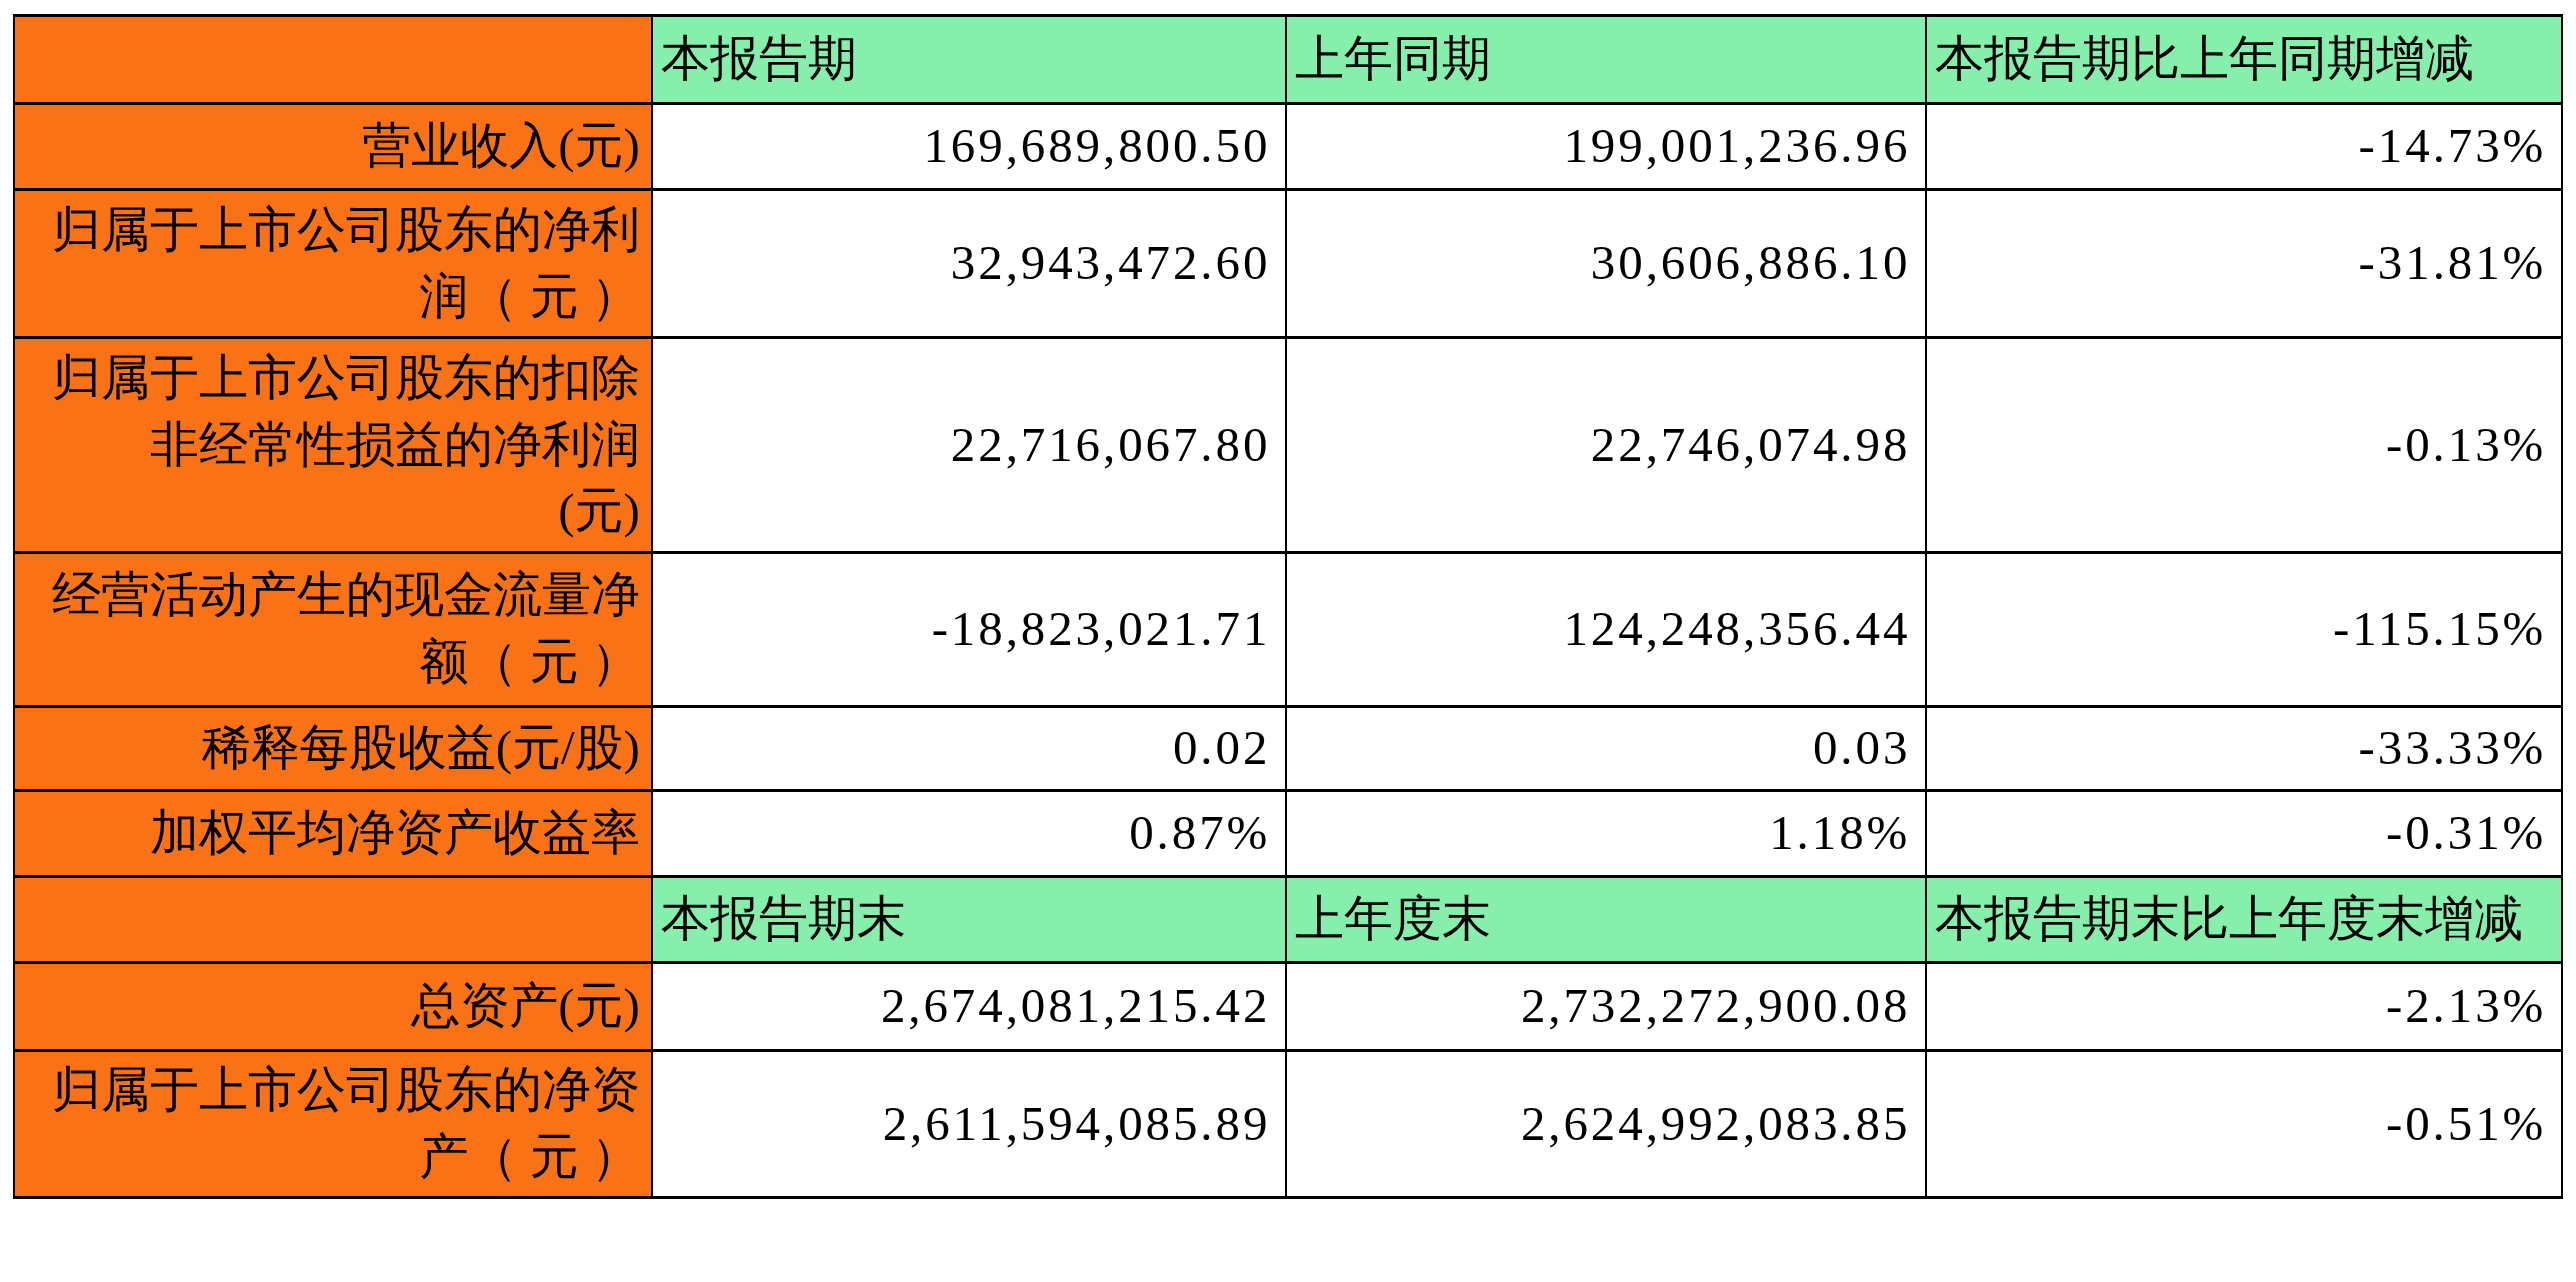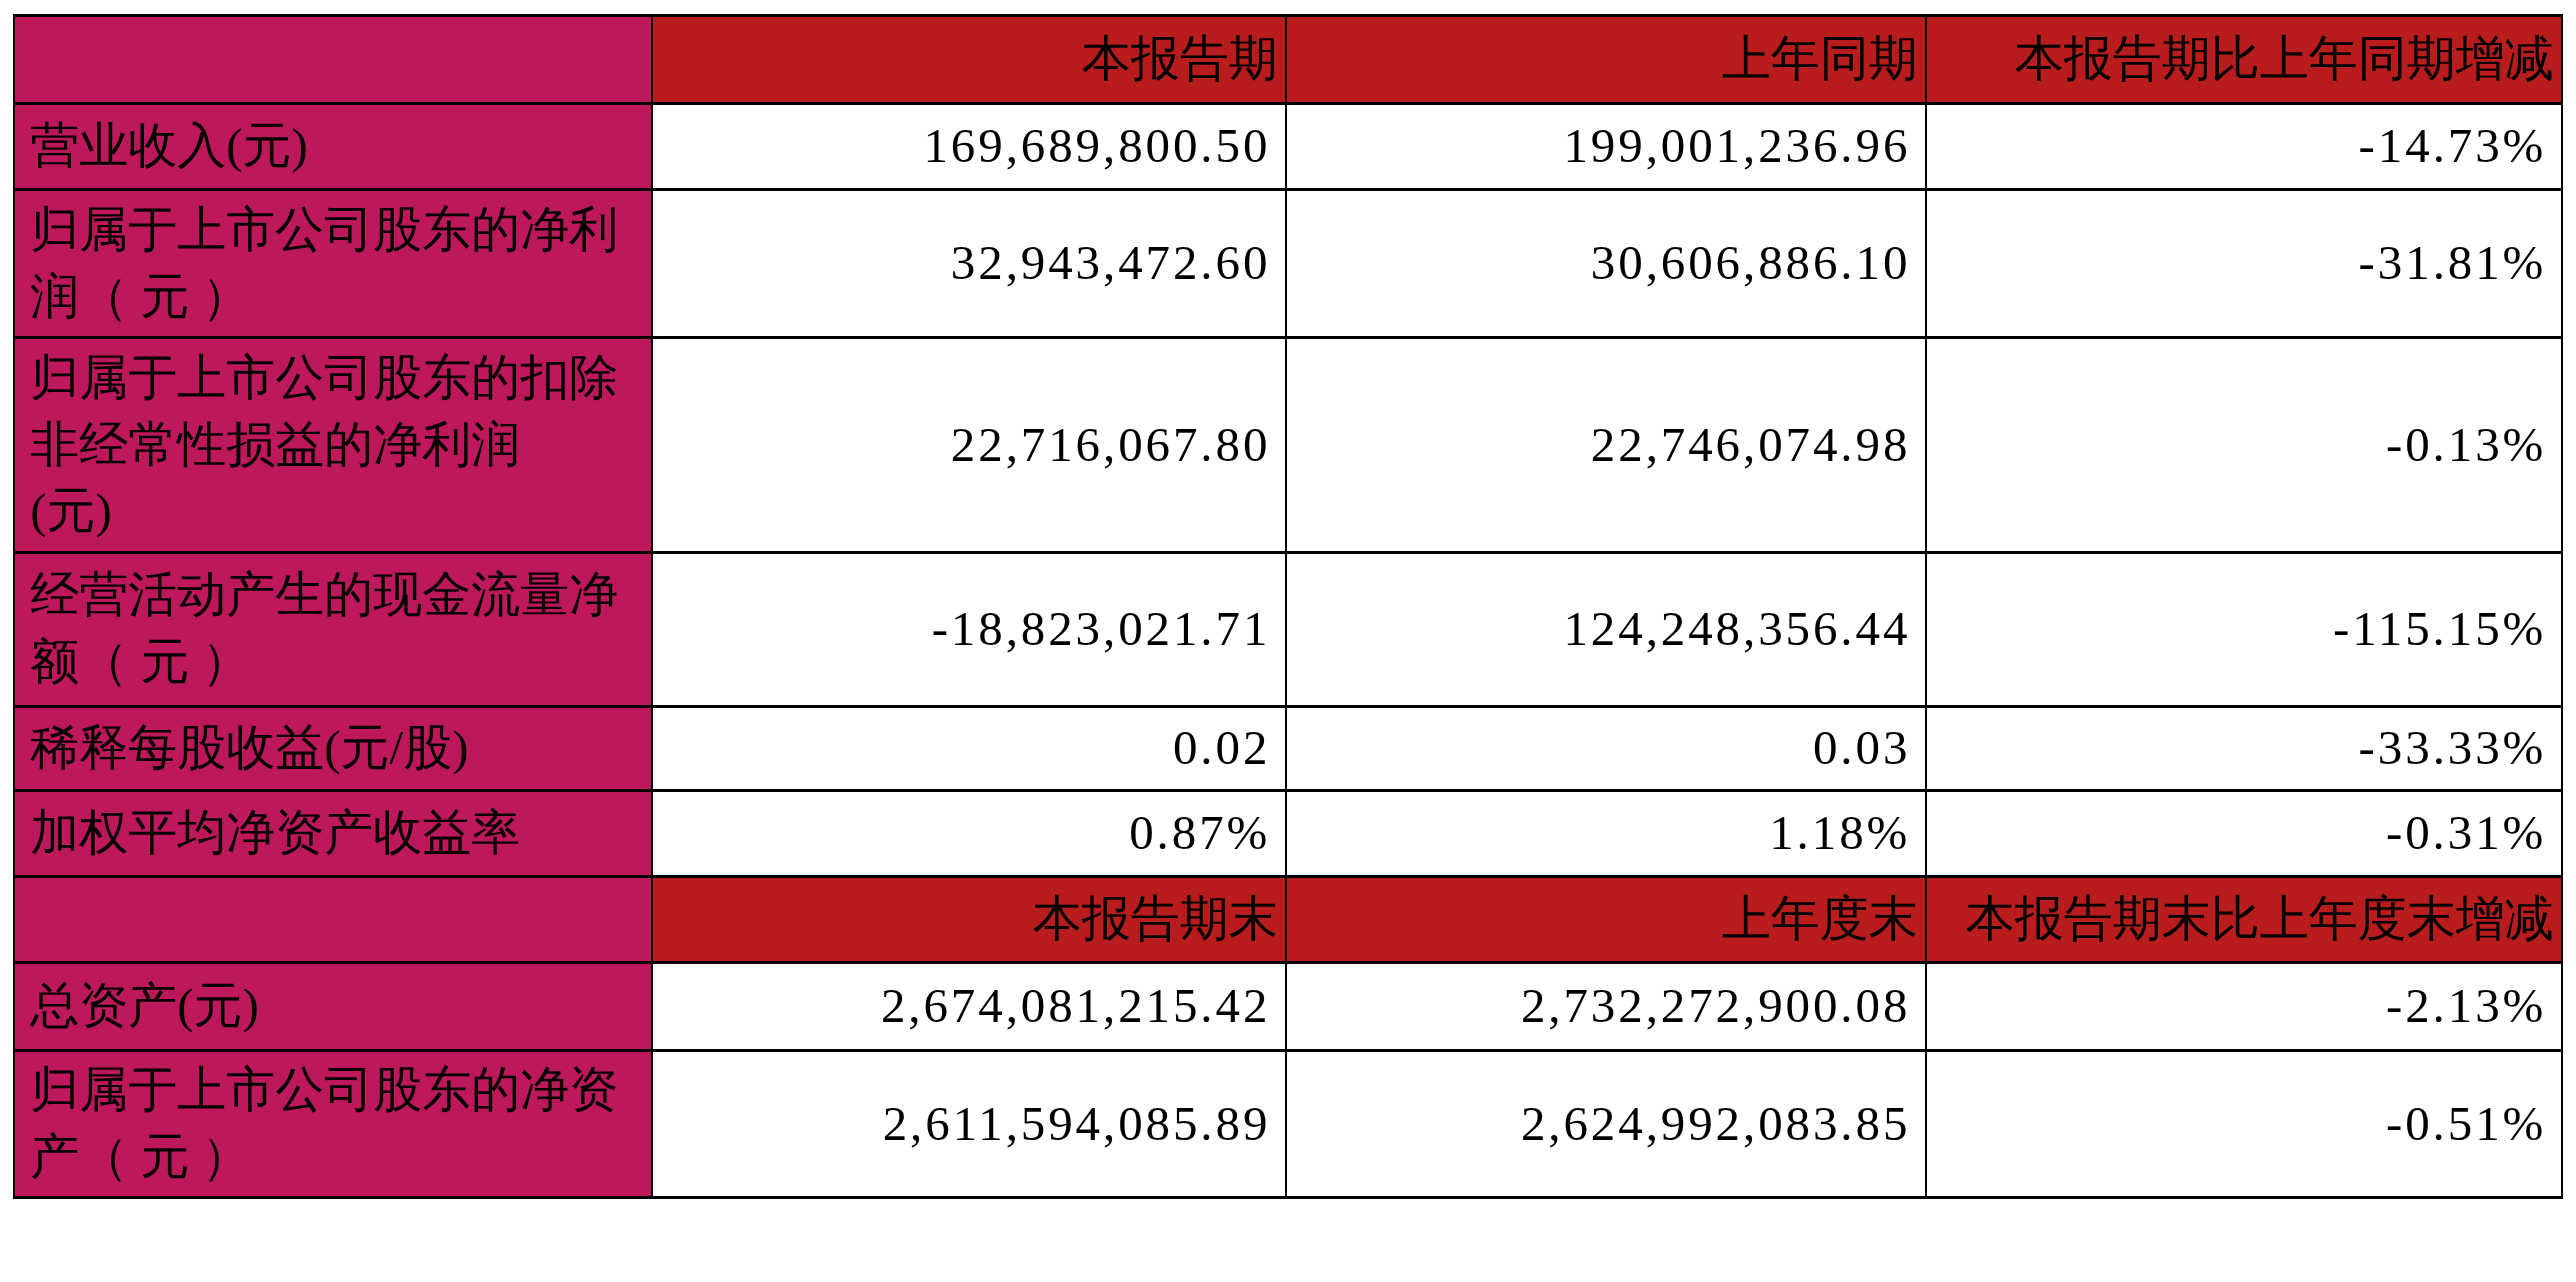--- a/index.html
+++ b/index.html
@@ -21,28 +21,28 @@
     border-left: 2.9px solid #000;
     border-right: 2.9px solid #000;
     border-top: 3.8px solid #000;
     border-bottom: 3.8px solid #000;
     font-size: 49px;
     line-height: 1.36;
     vertical-align: middle;
     overflow: hidden;
   }
   td.lbl {
-    background: #be185d;
-    text-align: left;
+    background: #f97316;
+    text-align: right;
     padding: 5.7px 11.4px 5.7px 15px;
     white-space: pre-line;
   }
   td.hdr {
-    background: #b91c1c;
-    text-align: right;
+    background: #86efac;
+    text-align: left;
     padding: 5.7px 7.6px;
   }
   td.num {
     background: #ffffff;
     text-align: right;
     padding: 5.7px 15px 5.7px 7.6px;
     letter-spacing: 2.9px;
     white-space: nowrap;
     margin-left: 21px;
   }

